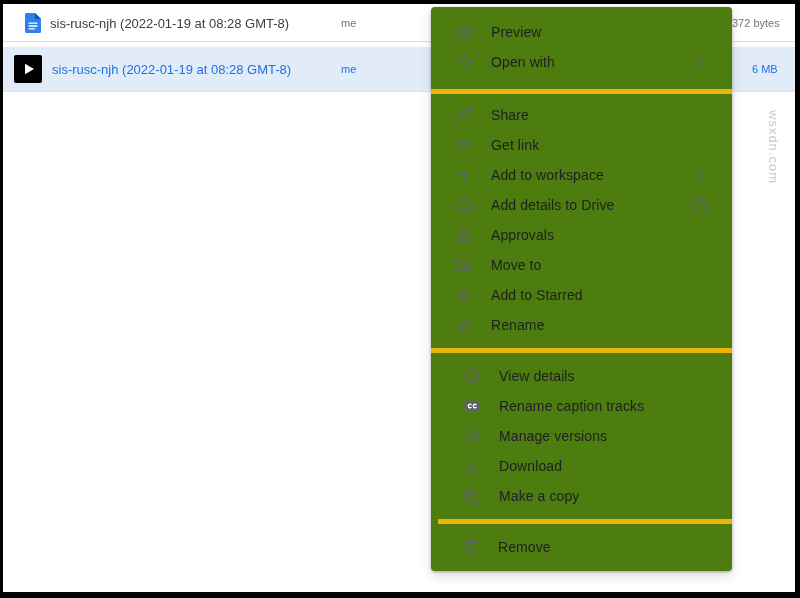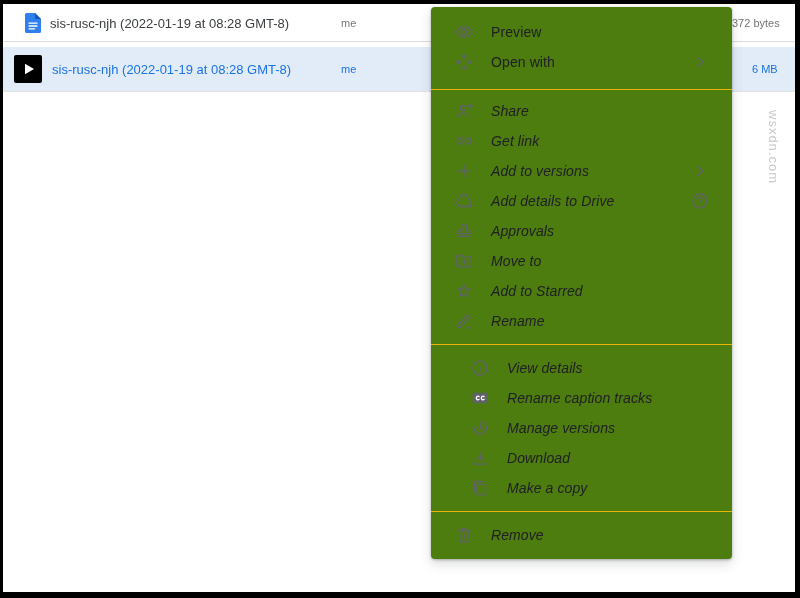--- a/index.html
+++ b/index.html
@@ -23,25 +23,25 @@
   .fname { font-size:13px; font-weight:500; color:#3c4043; }
   .fowner, .fsize { font-size:11px; color:var(--muted,#757575); }
   .row-video .fname, .row-video .fowner, .row-video .fsize { color:var(--accent,#1a73e8); }
   
   .menu {
     position:absolute; left:428px; top:3px; width:301px;
     background:#4d7c0f; border-radius:4px; z-index:5;
     box-shadow:0 1px 3px rgba(0,0,0,.28), 0 5px 12px rgba(60,64,67,.18);
     padding:0;
   }
-  .menu-section { padding:8px 16px; }
+  .menu-section { padding:8px 8px; }
   .menu-section:first-child { padding:10px 0 12px; }
-  .menu-section + .menu-section { border-top:1px solid #eab308;font-style:italic; }
+  .menu-section + .menu-section { border-top:5px solid #eab308; }
   .menu-section:nth-child(2) { padding:6px 0 8px; }
-  .menu-section:last-child { padding:8px 0 9px; }
+  .menu-section:last-child { padding:8px 0 9px;margin-left:7px; }
   .menu-item {
     display:flex; align-items:center; height:30px;
     padding:0 22px 0 23px; cursor:default;
   }
   .mi-icon { width:20px; height:20px; color:var(--menu-icon,#5f6368); margin-right:17px; flex:none; }
   .mi-icon svg, .mi-right svg, .file-icon svg { display:block; width:100%; height:100%; }
   .mi-label { flex:1; font-size:14px; color:var(--menu-text,#202124); letter-spacing:.1px; }
   .mi-right { width:20px; height:20px; color:var(--menu-icon,#5f6368); flex:none; }
   
   .watermark {
@@ -128,21 +128,21 @@
             </svg>
           </span>
        <span class="mi-label">Get link</span>
         </div>
         <div class="menu-item">
           <span class="mi-icon">
             <svg viewBox="0 0 24 24" fill="none" stroke="currentColor" stroke-width="1.7" stroke-linecap="round" stroke-linejoin="round">
               <path d="M12 4.8v14.4M4.8 12h14.4"></path>
             </svg>
           </span>
-       <span class="mi-label">Add to versions</span>
+       <span class="mi-label">Add to workspace</span>
           <span class="mi-right">
             <svg viewBox="0 0 24 24" fill="none" stroke="currentColor" stroke-width="1.6" stroke-linecap="round" stroke-linejoin="round">
               <path d="M9.8 6.8l5.2 5.2-5.2 5.2"></path>
             </svg>
           </span>
         </div>
         <div class="menu-item">
           <span class="mi-icon">
             <svg viewBox="0 0 24 24" fill="none" stroke="currentColor" stroke-width="1.7" stroke-linecap="round" stroke-linejoin="round">
               <path d="M9.1 4.2h5.4l5.5 9.5-2.7 4.8h-5"></path>

